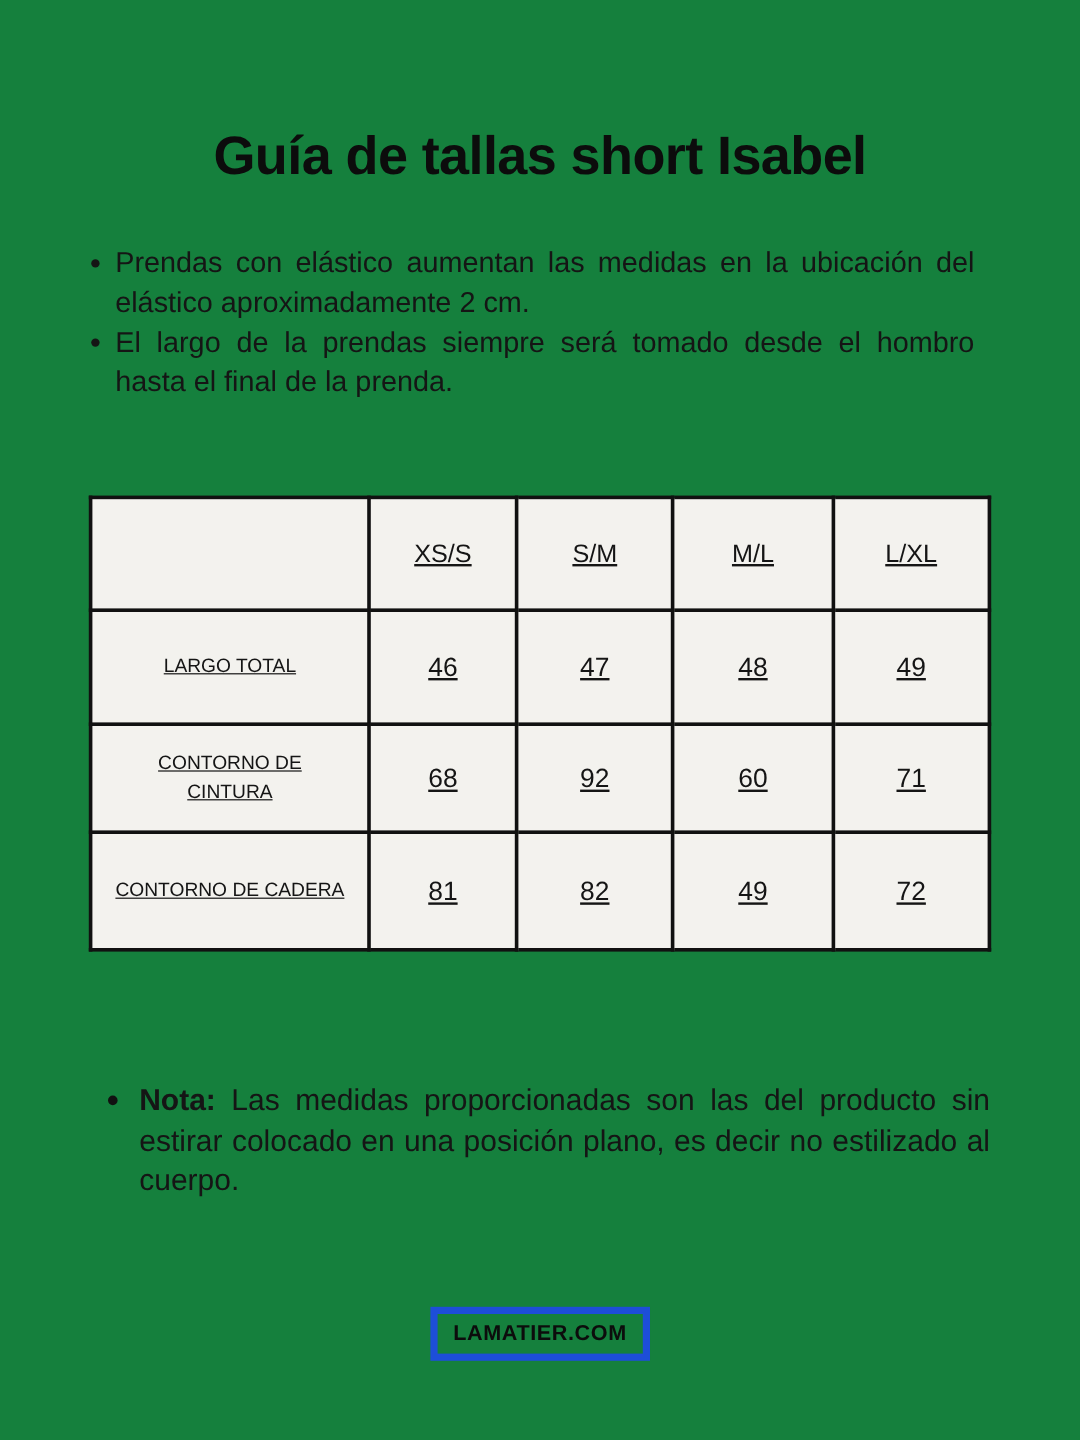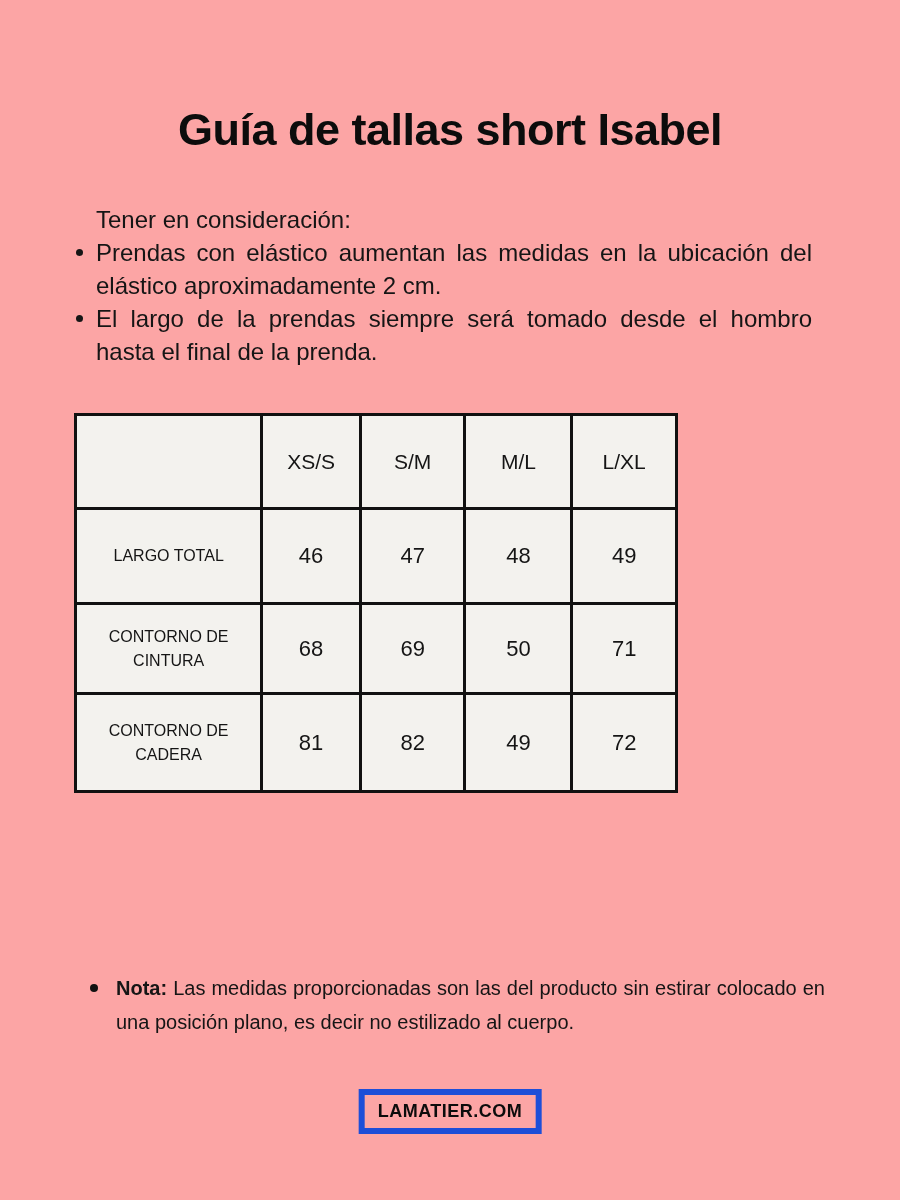--- a/index.html
+++ b/index.html
@@ -1,20 +1,20 @@
 <!DOCTYPE html>
 <html><head>
 <meta charset="utf-8">
 <style>
   html, body { margin: 0; padding: 0; }
   .page {
     position: relative;
     width: 900px;
     height: 1200px;
-    background: #fca5a5;
+    background: #15803d;
     color: #151515;
     font-family: "Liberation Sans", "DejaVu Sans", sans-serif;
     overflow: hidden;
   }
 
   
   .title {
     position: absolute;
     top: 104px;
     left: 0;
@@ -52,46 +52,47 @@
     height: 7px;
     border-radius: 50%;
     background: #151515;
   }
 
   
   .size-table {
     position: absolute;
     top: 413px;
     left: 74px;
-    width: 604px;
+    width: 752px;
     border-collapse: collapse;
     table-layout: fixed;
+    text-decoration: underline;
   }
   .size-table th, .size-table td {
     border: 3px solid #111;
     text-align: center;
     vertical-align: middle;
     padding: 0 10px;
     background: #f3f2ee;
   }
   .size-table thead tr { height: 94px; }
   .size-table tbody tr:nth-child(1) { height: 95px; }
   .size-table tbody tr:nth-child(2) { height: 90px; }
   .size-table tbody tr:nth-child(3) { height: 98px; }
   .size-table th { font-weight: 500; font-size: 21px; }
   .size-table .row-label { font-size: 16px; line-height: 1.5; padding: 0 18px; }
   .size-table td.value-cell { font-size: 22px; font-weight: 400; }
 
   
   .note {
     position: absolute;
-    top: 972px;
+    top: 901px;
     left: 90px;
     width: 735px;
-    font-size: 20px;
+    font-size: 25px;
     line-height: 33.5px;
   }
   .note-item { position: relative; padding-left: 26px; text-align: justify; }
   .note-item::before {
     content: "";
     position: absolute;
     left: 0;
     top: 12px;
     width: 8px;
     height: 8px;
@@ -116,21 +117,20 @@
   }
 </style>
 </head>
 <body>
 
 <div class="page">
 
   <h1 class="title">Guía de tallas short Isabel</h1>
 
   <section class="considerations">
-    <p class="considerations-heading">Tener en consideración:</p>
     <ul class="bullet-list">
       <li>Prendas con elástico aumentan las medidas en la ubicación del elástico aproximadamente 2 cm.</li>
       <li>El largo de la prendas siempre será tomado desde el hombro hasta el final de la prenda.</li>
     </ul>
   </section>
 
   <table class="size-table">
     <colgroup>
       <col style="width:31%">
       <col style="width:16.4%">
@@ -151,22 +151,22 @@
       <tr>
         <td class="row-label">LARGO TOTAL</td>
         <td class="value-cell">46</td>
         <td class="value-cell">47</td>
         <td class="value-cell">48</td>
         <td class="value-cell">49</td>
       </tr>
       <tr>
         <td class="row-label">CONTORNO DE CINTURA</td>
         <td class="value-cell">68</td>
-        <td class="value-cell">69</td>
-        <td class="value-cell">50</td>
+        <td class="value-cell">92</td>
+        <td class="value-cell">60</td>
         <td class="value-cell">71</td>
       </tr>
       <tr>
         <td class="row-label">CONTORNO DE CADERA</td>
         <td class="value-cell">81</td>
         <td class="value-cell">82</td>
         <td class="value-cell">49</td>
         <td class="value-cell">72</td>
       </tr>
     </tbody>

